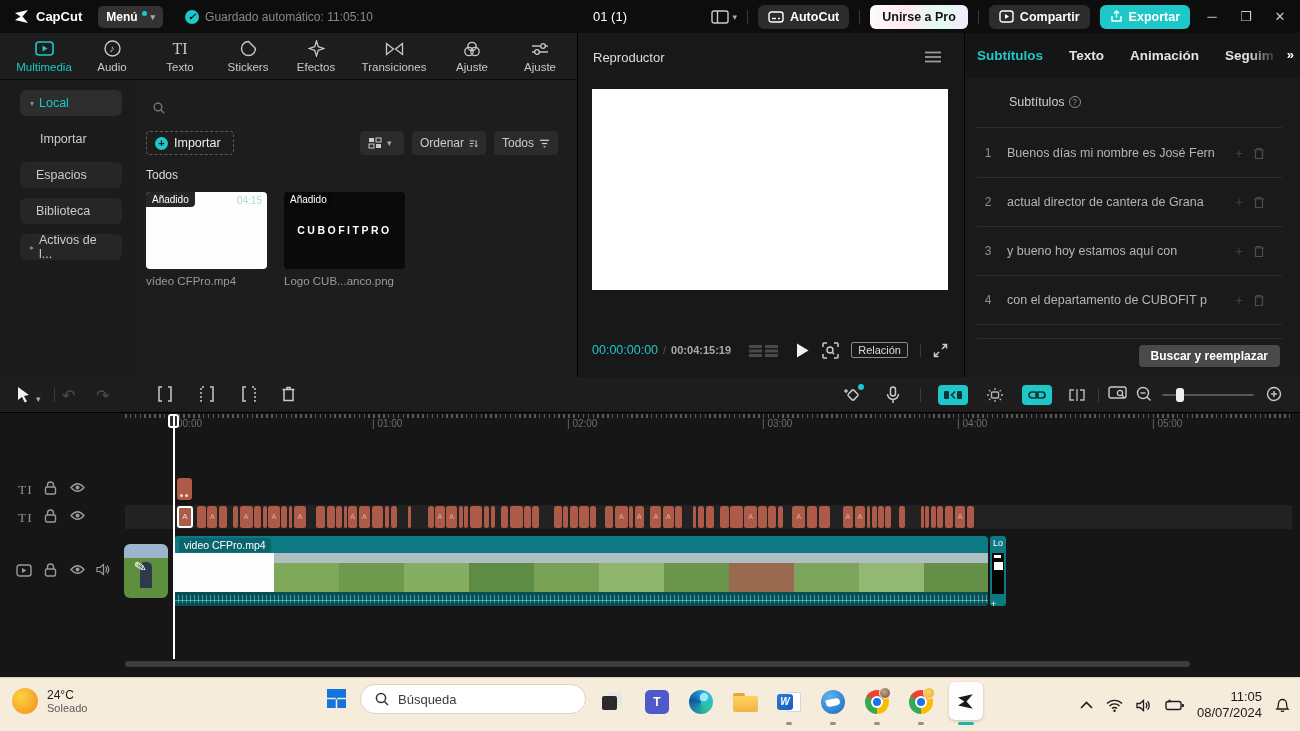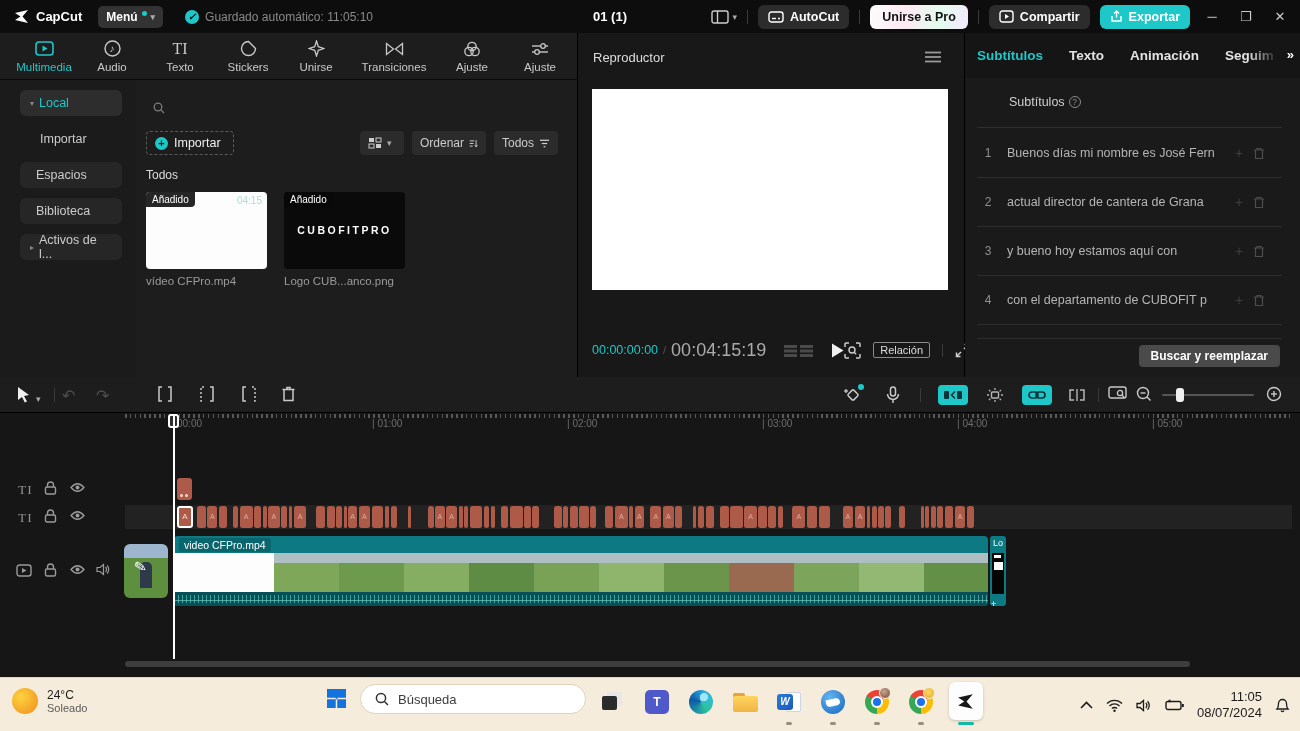--- a/index.html
+++ b/index.html
@@ -12,21 +12,21 @@
     display:flex; align-items:center; color:#ccc; }
   .logo-wrap { display:flex; align-items:center; gap:6px; margin-left:14px; color:#fff; font-weight:normal; font-size:13px; }
   .menu-btn { margin-left:16px; background:#333; border:none; color:#fff; font-weight:bold; font-size:12px;
     height:22px; padding:0 8px; border-radius:5px; display:flex; align-items:center; gap:4px; cursor:pointer; }
   .menu-dot { width:5px; height:5px; border-radius:50%; background:var(--teal); margin-bottom:7px; }
   .chev { color:#aaa; font-size:9px; }
   .autosave { display:flex; align-items:center; gap:6px; margin-left:22px; color:#8a8a8a; font-size:12px; }
   .check-ic { width:14px; height:14px; border-radius:50%; background:var(--teal); color:#0d0d0d;
     font-size:10px; line-height:14px; text-align:center; font-weight:bold; }
   #proj-title { position:absolute; left:565px; top:0; width:90px; height:33px; line-height:33px;
-    text-align:center; color:#fff; font-weight:bold; font-size:13px; }
+    text-align:center; color:#fff; font-weight:normal; font-size:13px; }
   .tb-right { position:absolute; right:8px; top:0; height:33px; display:flex; align-items:center; gap:10px; }
   .tb-sep { width:1px; height:14px; background:#3a3a3a; }
   .tb-icbtn { background:none; border:none; color:#ccc; display:flex; align-items:center; gap:3px; cursor:pointer; }
   .btn-dark { background:#2c2c2c; border:none; color:#fff; font-weight:bold; font-size:12.5px; height:24px;
     padding:0 10px; border-radius:6px; display:flex; align-items:center; gap:6px; cursor:pointer; }
   .btn-pro { background:linear-gradient(100deg,#fdfdfd,#ffe9f3 35%,#e3fbef 70%,#f3eaff); color:#111;
     font-weight:bold; font-size:12.5px; height:24px; padding:0 12px; border:none; border-radius:6px; cursor:pointer; }
   .btn-export { background:var(--teal); border:none; color:#fff; font-weight:bold; font-size:12.5px;
     height:24px; padding:0 10px; border-radius:6px; display:flex; align-items:center; gap:6px; cursor:pointer; }
   .win-btn { background:none; border:none; color:#ccc; font-size:13px; width:24px; cursor:pointer; }
@@ -69,21 +69,21 @@
     letter-spacing:2.5px; font-weight:bold; }
 
   
   #player-panel { position:absolute; left:578px; top:33px; width:386px; height:344px; background:#181818; }
   #player-title { position:absolute; left:15px; top:17px; color:#ddd; font-size:13px; }
   #player-menu { position:absolute; right:22px; top:18px; cursor:pointer; }
   #preview { position:absolute; left:14px; top:56px; width:356px; height:201px; background:#fff; }
   #pc-row { position:absolute; left:14px; right:16px; top:306px; height:22px; display:flex; align-items:center; }
   .t-cur { color:var(--teal); font-size:12.5px; }
   .t-sep { color:#555; margin:0 5px; font-size:11px; }
-  .t-tot { color:#aaa; font-size:18px; }
+  .t-tot { color:#aaa; font-size:11px;font-weight:bold; }
   .frames-ic { margin-left:18px; display:flex; gap:3px; }
   .play-btn { margin-left:18px; background:none; border:none; cursor:pointer; }
   .pc-right { margin-left:auto; display:flex; align-items:center; gap:12px; }
   .ratio-btn { background:none; border:1px solid #8a8a8a; border-radius:2px; color:#ddd; font-size:11px;
     padding:1px 6px; cursor:pointer; }
 
   
   #sub-panel { position:absolute; left:965px; top:33px; width:335px; height:344px; background:#1a1a1a; }
   #sub-tabs { position:absolute; left:0; top:0; width:335px; height:45px; background:#151515; display:flex;
     align-items:center; gap:26px; padding-left:12px; overflow:hidden; }
@@ -291,21 +291,21 @@
           </svg>
         </span>
       <span>Stickers</span>
     </div>
     <div class="mtab">
       <span class="ic">
           <svg width="17" height="17" viewBox="0 0 17 17">
             <path d="M8.5 1 L10.3 6.7 L16 8.5 L10.3 10.3 L8.5 16 L6.7 10.3 L1 8.5 L6.7 6.7 Z" fill="none" stroke="#c9c9c9" stroke-width="1.3"></path>
           </svg>
         </span>
-      <span>Unirse</span>
+      <span>Efectos</span>
     </div>
     <div class="mtab w88">
       <span class="ic">
           <svg width="19" height="14" viewBox="0 0 19 14">
             <path d="M1.5 1.5 L8.5 7 L1.5 12.5 Z M17.5 1.5 L10.5 7 L17.5 12.5 Z" fill="none" stroke="#c9c9c9" stroke-width="1.3"></path>
           </svg>
         </span>
       <span>Transiciones</span>
     </div>
     <div class="mtab">

